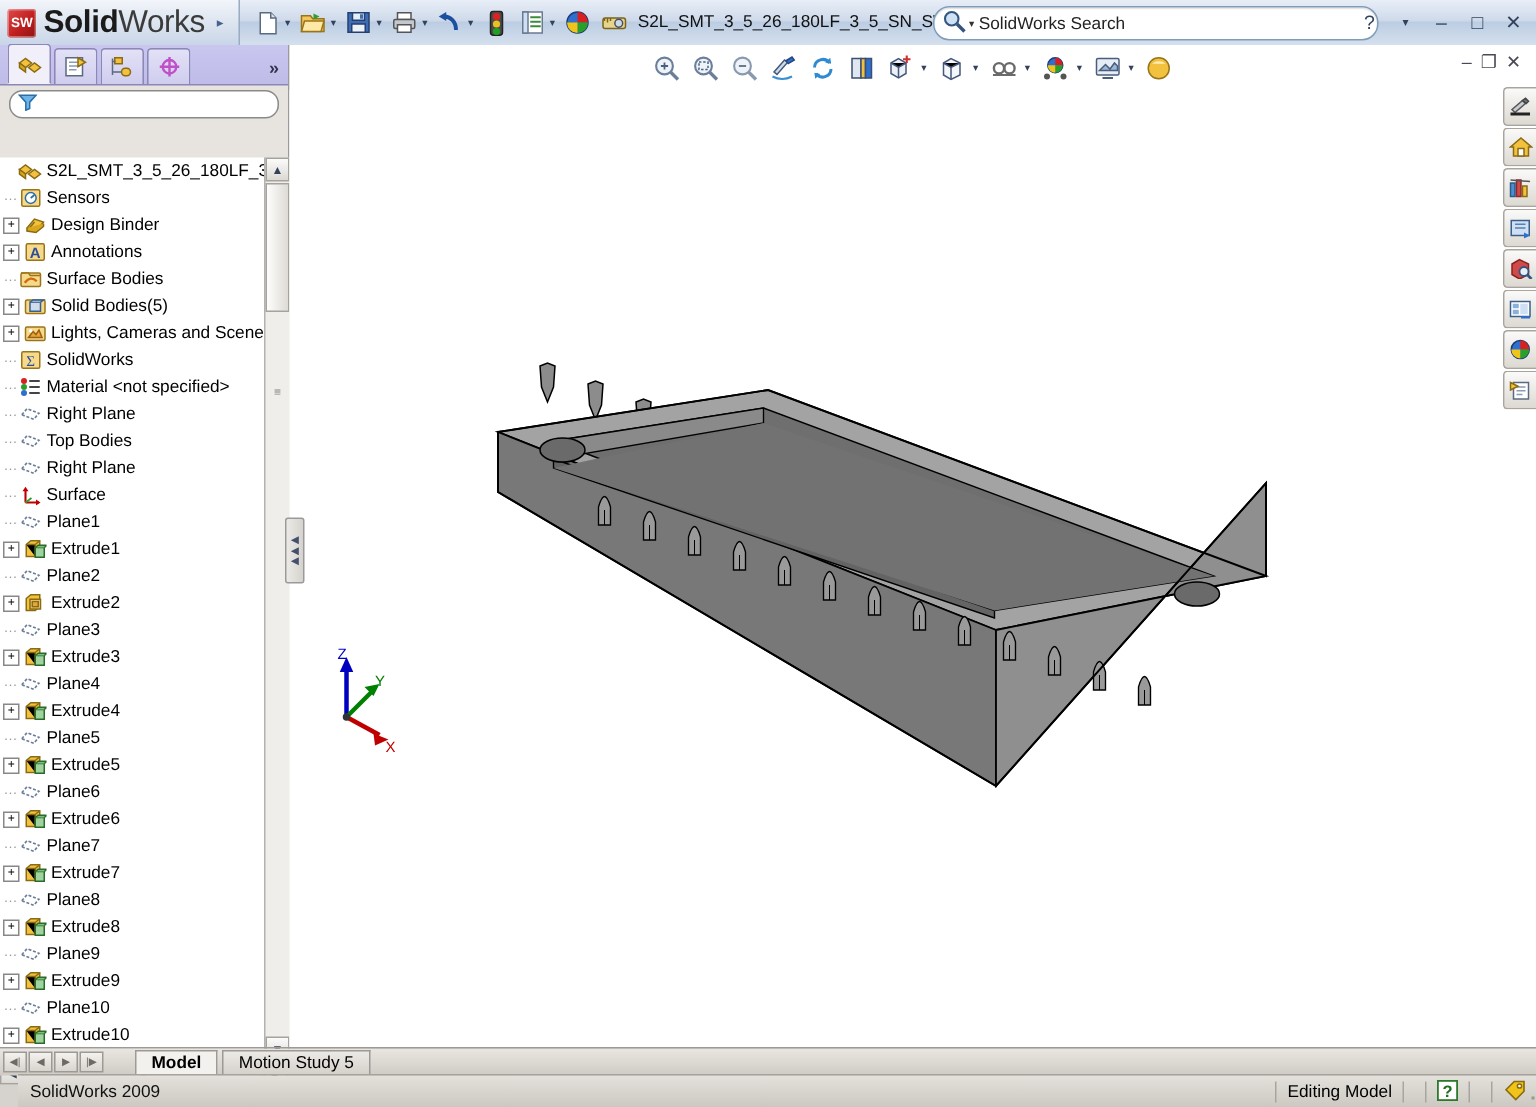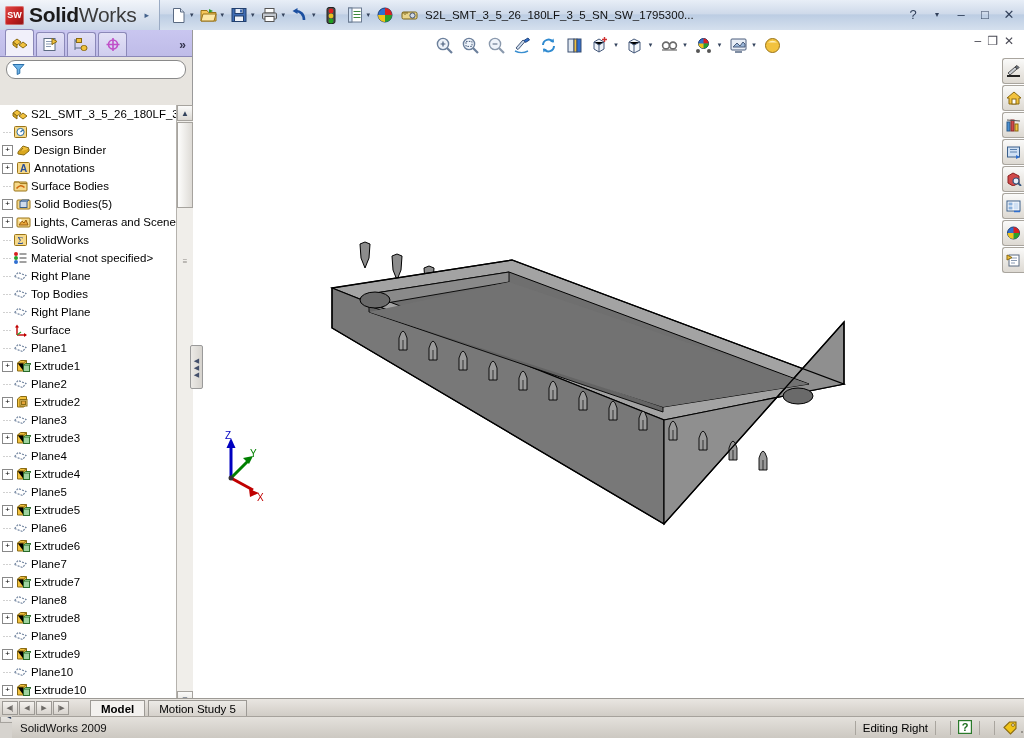--- a/index.html
+++ b/index.html
@@ -264,20 +264,30 @@
         <svg width="17" height="16" viewBox="0 0 17 16">
             <rect x="1" y="5" width="15" height="7" rx="1.5" fill="#e8d48a" stroke="#7a6418"></rect>
             <circle cx="11.5" cy="8.5" r="2.6" fill="#cfd8e6" stroke="#42506a"></circle>
             <path d="M2 5v2M4 5v3M6 5v2" stroke="#7a6418"></path>
           </svg>
       </div>
     </div>
 
     <div class="doc-title">S2L_SMT_3_5_26_180LF_3_5_SN_SW_1795300...</div>
 
+    <div class="search-wrap">
+      <span class="search-ico">
+        <svg width="16" height="16" viewBox="0 0 16 16">
+            <circle cx="6.5" cy="6.5" r="4.5" fill="#cfe2f5" stroke="#33557f" stroke-width="1.4"></circle>
+            <path d="M10 10l5 5" stroke="#33557f" stroke-width="2.2"></path>
+          </svg>
+      </span>
+      <span class="search-caret">▾</span>
+      <span class="search-ph">SolidWorks Search</span>
+    </div>
 
     <div class="win-ctrls">
       <div class="winbtn">?</div>
       <div class="winbtn" style="font-size:8px;">▾</div>
       <div class="winbtn">–</div>
       <div class="winbtn">□</div>
       <div class="winbtn">✕</div>
     </div>
   </div>
 
@@ -1001,21 +1011,21 @@
     <div class="navbtn">▶</div>
     <div class="navbtn">|▶</div>
     <div class="btab active">Model</div>
     <div class="btab">Motion Study 5</div>
   </div>
 
   <div class="statusbar">
     <div class="status-left">SolidWorks 2009</div>
     <div class="status-right">
       <div class="st-sep"></div>
-      <span style="font-size:11.5px;">Editing Right</span>
+      <span style="font-size:11.5px;">Editing Model</span>
       <div class="st-sep"></div>
       <div class="st-sep"></div>
       <span>
         <svg width="14" height="14" viewBox="0 0 14 14">
             <rect x="0.5" y="0.5" width="13" height="13" fill="#fff" stroke="#2a7a2a" stroke-width="1.4"></rect>
             <text x="7" y="11" text-anchor="middle" font-size="11" font-weight="bold" fill="#1d6e1d" font-family="Liberation Sans, sans-serif">?</text>
           </svg>
       </span>
       <div class="st-sep"></div>
       <div class="st-sep"></div>

